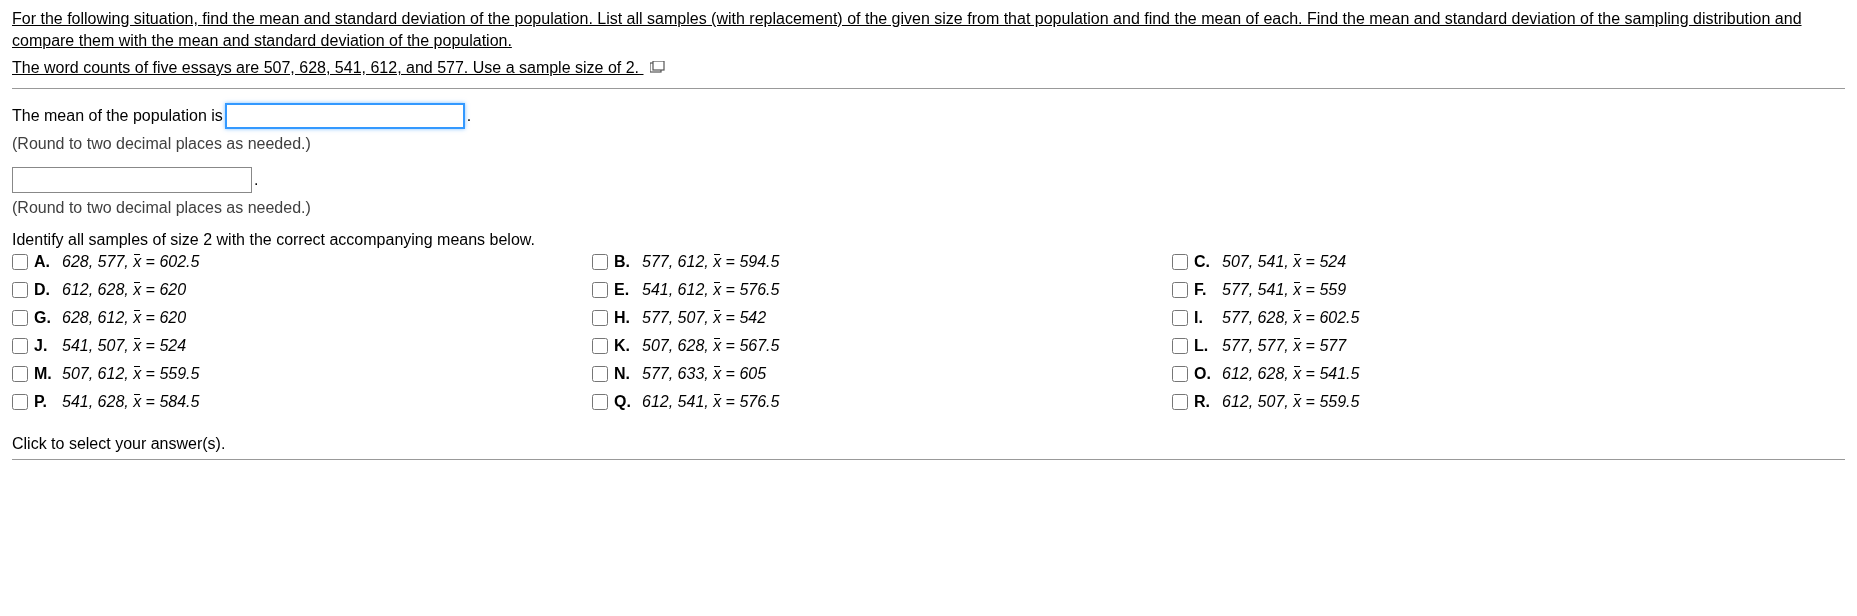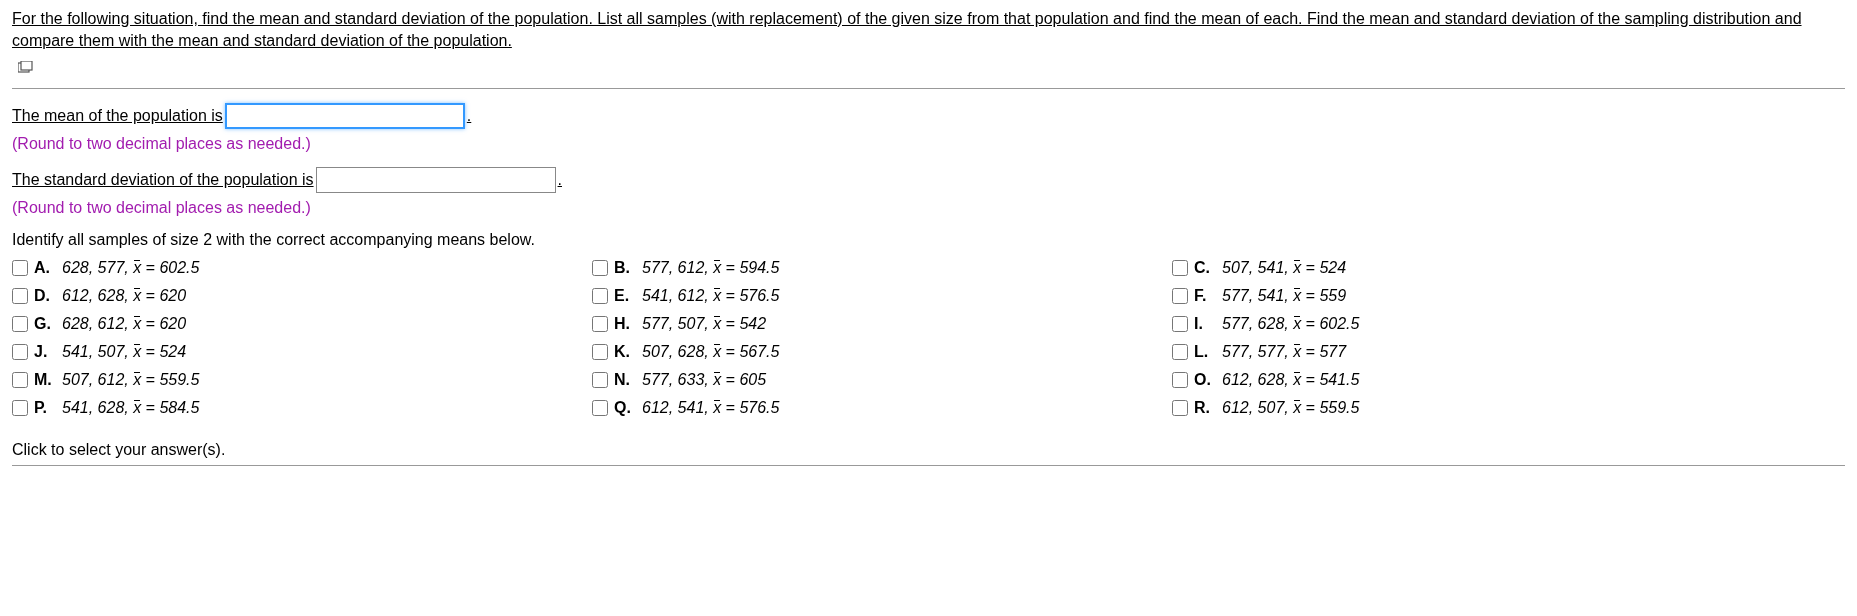--- a/index.html
+++ b/index.html
@@ -28,42 +28,41 @@
       border: none;
       border-top: 1px solid #999;
       margin: 8px 0 14px 0;
     }
     .prompt-line {
       margin-bottom: 6px;
       display: flex;
       align-items: center;
       flex-wrap: wrap;
       gap: 2px;
-      text-decoration: underline;
     }
     .hint {
-      color: #a21caf;
+      color: #404040;
       margin-bottom: 14px;
     }
     input.text-field {
       height: 26px;
       border: 1px solid #888;
       padding: 2px 4px;
       font-size: 15px;
     }
     input.focused {
       border: 2px solid #3399ff;
       outline: none;
       box-shadow: 0 0 4px rgba(51,153,255,0.6);
     }
     .field-mean { width: 240px; }
     .field-sd { width: 240px; }
     .identify-line {
       margin-top: 12px;
-      margin-bottom: 10px;
+      margin-bottom: 4px;
     }
     .options-grid {
       display: grid;
       grid-template-columns: repeat(3, minmax(0, 1fr));
       column-gap: 40px;
       row-gap: 10px;
       margin-bottom: 20px;
       max-width: 1700px;
     }
     .option-item {
@@ -105,39 +104,39 @@
       border: none;
       border-top: 1px solid #999;
       margin-top: 6px;
     }
   </style>
 </head>
 <body>
 
 <div class="problem-text">For the following situation, find the mean and standard deviation of the population. List all samples (with replacement) of the given size from that population and find the mean of each. Find the mean and standard deviation of the sampling distribution and compare them with the mean and standard deviation of the population.</div>
 <div class="problem-text">
+  <span>The word counts of five essays are 507, 628, 541, 612, and 577. Use a sample size of 2.</span>
   <span class="icon-inline">
     <svg width="16" height="12" viewBox="0 0 16 12">
       <rect x="0" y="2" width="11" height="9" fill="none" stroke="#555" stroke-width="1.2"></rect>
       <rect x="3" y="0" width="11" height="9" fill="#fff" stroke="#555" stroke-width="1.2"></rect>
     </svg>
   </span>
 </div>
 
 <hr class="divider">
 
 <div class="prompt-line">
   <span>The mean of the population is </span>
   <input type="text" class="text-field field-mean focused" style="">
   <span>.</span>
 </div>
 <div class="hint">(Round to two decimal places as needed.)</div>
 
 <div class="prompt-line">
-  <span>The standard deviation of the population is </span>
   <input type="text" class="text-field field-sd" style="">
   <span>.</span>
 </div>
 <div class="hint">(Round to two decimal places as needed.)</div>
 
 <div class="identify-line">Identify all samples of size 2 with the correct accompanying means below.</div>
 
 <div class="options-grid" id="options-grid">
     <div class="option-item">
       <input type="checkbox" style="">

